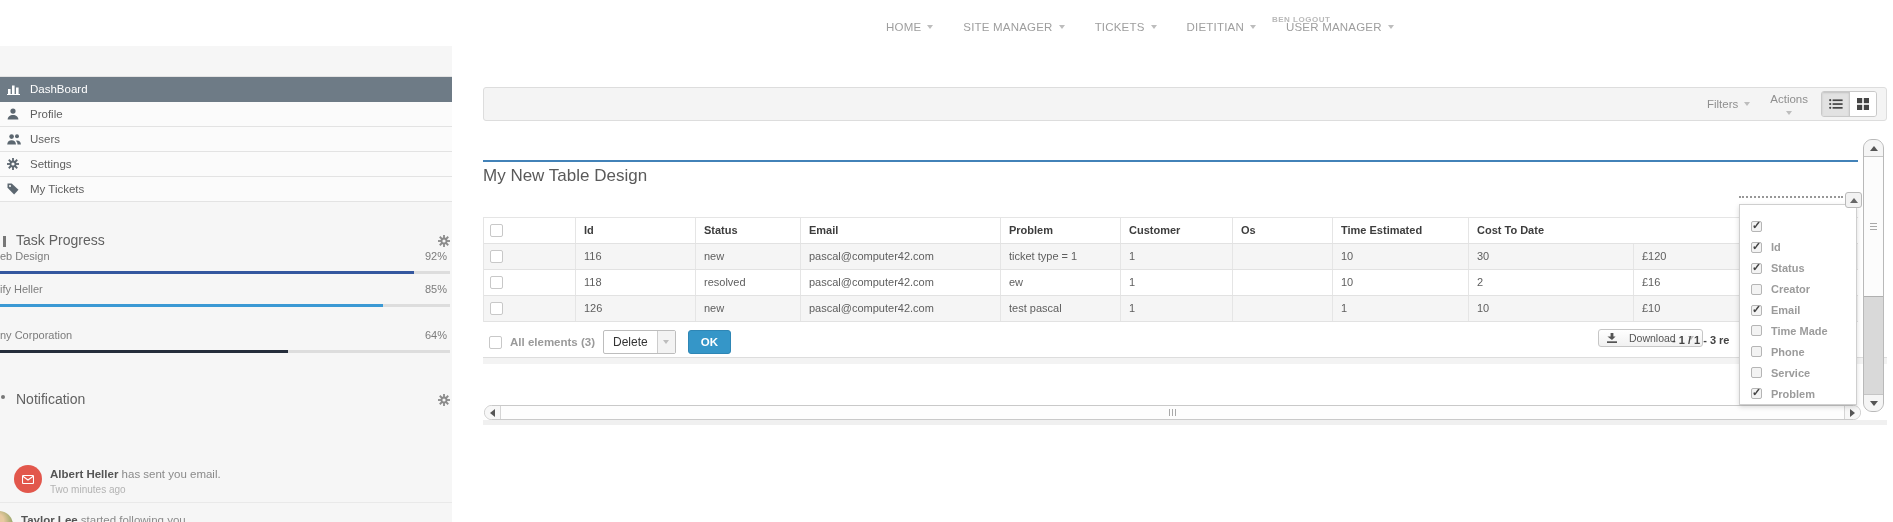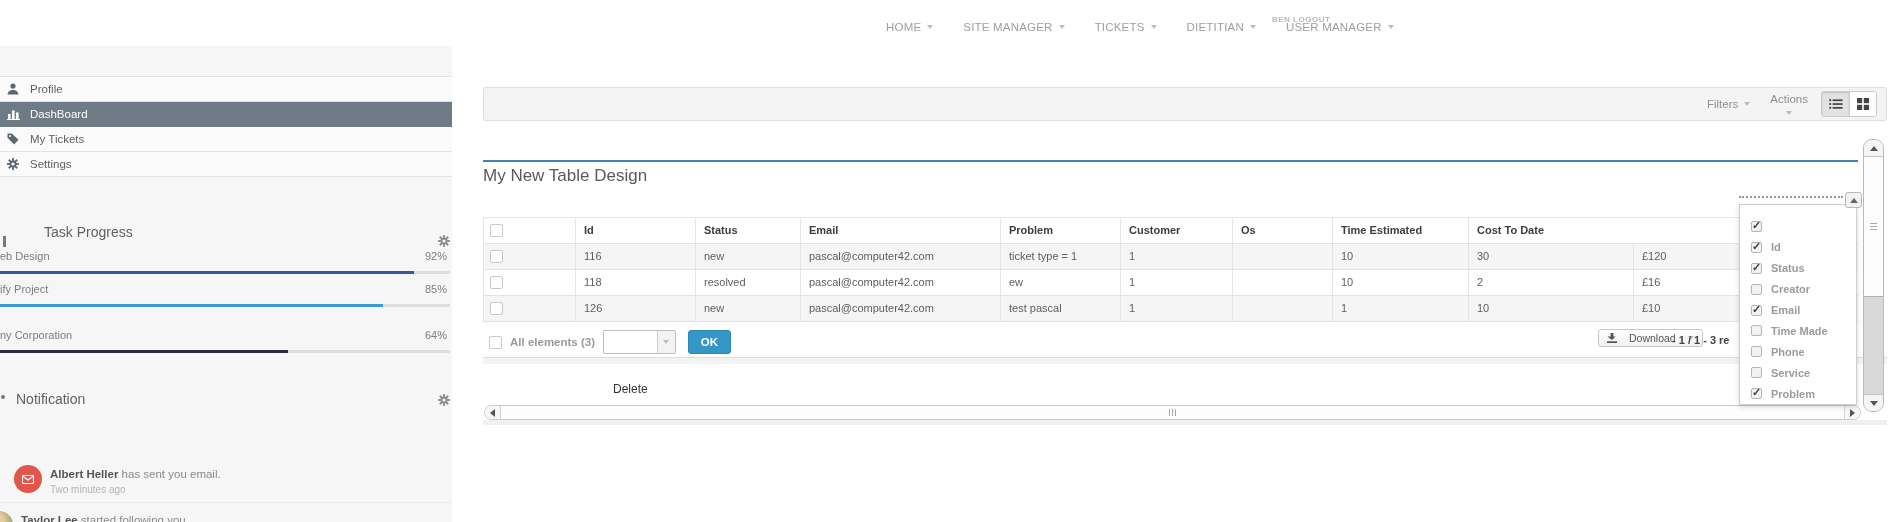--- a/index.html
+++ b/index.html
@@ -65,21 +65,21 @@
   .c0{width:92px;} .c1{width:120px;} .c2{width:105px;} .c3{width:200px;} .c4{width:120px;}
   .c5{width:112px;} .c6{width:100px;} .c7{width:136px;} .c8{width:165px;} .c9{flex:1;}
   .cb { width:13px; height:13px; background:#fff; border:1px solid #c8c8c8; border-radius:2px; cursor:pointer; flex:0 0 13px; }
   .td .cb { margin-left:-2px; }
 
   
   .tfoot { position:absolute; left:483px; top:326px; width:1375px; height:31px; }
   .tf-left { position:absolute; left:6px; top:4px; display:flex; align-items:center; gap:8px; }
   .tf-label { font-size:11.5px; font-weight:bold; color:#9a9a9a; }
   .sel { display:flex; border:1px solid #bdbdbd; border-radius:2px; background:#fff; height:24px; cursor:pointer; }
-  .sel-txt { padding:0 9px; font-size:12px; font-weight:normal; color:#333; line-height:22px;margin-top:47px; }
+  .sel-txt { padding:0 9px; font-size:12px; font-weight:normal; color:#333; line-height:22px; }
   .sel-car { width:18px; border-left:1px solid #ccc; background:#f3f3f3; display:flex; align-items:center; justify-content:center; }
   .okbtn { height:24px; padding:0 12px; background:#3596c8; color:#fff; font-size:11.5px; font-weight:bold; border:1px solid #2e86b5; border-radius:3px; line-height:22px; cursor:pointer; margin-left:4px; }
   .dlbtn { position:absolute; left:1115px; top:3px; height:18px; display:flex; align-items:center; gap:12px; padding:0 8px; border:1px solid #c6c6c6; border-radius:3px; background:linear-gradient(#fff,#f1f1f1); font-size:10.5px; color:#555; cursor:pointer; }
   .pager { position:absolute; left:1189px; top:8px; font-size:11px; font-weight:bold; color:#444; white-space:nowrap; }
 
   .bottom-strip { position:absolute; left:483px; top:357px; width:1404px; height:7px; background:#f3f3f3; border-top:1px solid #ddd; }
   .bottom-strip2 { position:absolute; left:483px; top:420px; width:1404px; height:5px; background:#f0f0f0; }
 
   
   .hscroll { position:absolute; left:484px; top:405px; width:1377px; height:15px; border:1px solid #c9c9c9; border-radius:8px; background:#fdfdfd; display:flex; }
@@ -133,68 +133,79 @@
       </div>
       <div class="nav-item">
         <span>USER MANAGER</span>
         <span class="caret-dn"></span>
       </div>
     </div>
 </div>
 
 <div class="sidebar">
   <div class="menu">
-      <div class="menu-item">
-        <span class="mi">
-          <svg viewBox="0 0 12 12" width="12" height="12" fill="currentColor">
-            <circle cx="6" cy="3.1" r="2.6"></circle>
-            <path d="M0.6 11.6 c0-3 2.4-4.7 5.4-4.7 s5.4 1.7 5.4 4.7 z"></path>
-          </svg>
-        </span>
-        <span>Profile</span>
-      </div>
       <div class="menu-item active">
         <span class="mi">
           <svg viewBox="0 0 14 12" width="14" height="12" fill="currentColor">
             <rect x="1" y="6" width="2.6" height="5"></rect>
             <rect x="5" y="2.5" width="2.6" height="8.5"></rect>
             <rect x="9" y="4.5" width="2.6" height="6.5"></rect>
             <rect x="0" y="11" width="13" height="1"></rect>
           </svg>
         </span>
         <span>DashBoard</span>
       </div>
       <div class="menu-item">
         <span class="mi">
-          <svg viewBox="0 0 13 12" width="13" height="12" fill="currentColor">
-            <path d="M0.5 0.5 h4.2 l6.8 6.3 -4.4 4.6 -6.6-6.6 z"></path>
-            <circle cx="3" cy="3" r="1" fill="#fbfbfb"></circle>
+          <svg viewBox="0 0 12 12" width="12" height="12" fill="currentColor">
+            <circle cx="6" cy="3.1" r="2.6"></circle>
+            <path d="M0.6 11.6 c0-3 2.4-4.7 5.4-4.7 s5.4 1.7 5.4 4.7 z"></path>
           </svg>
         </span>
-        <span>My Tickets</span>
+        <span>Profile</span>
+      </div>
+      <div class="menu-item">
+        <span class="mi">
+          <svg viewBox="0 0 14 12" width="14" height="12" fill="currentColor">
+            <circle cx="4.6" cy="3.6" r="2.3"></circle>
+            <circle cx="10" cy="3.3" r="2"></circle>
+            <path d="M0.2 11.4 c0-2.7 2-4.2 4.4-4.2 s4.4 1.5 4.4 4.2 z"></path>
+            <path d="M10 7.4 c2.2 0 3.9 1.3 3.9 4 h-3.4 c0-1.7-0.6-3-1.7-3.7 z"></path>
+          </svg>
+        </span>
+        <span>Users</span>
       </div>
       <div class="menu-item">
         <span class="mi">
           <svg viewBox="0 0 12 12" width="12" height="12">
             <g fill="currentColor">
               <rect x="5.1" y="0" width="1.8" height="12"></rect>
               <rect x="5.1" y="0" width="1.8" height="12" transform="rotate(45 6 6)"></rect>
               <rect x="5.1" y="0" width="1.8" height="12" transform="rotate(90 6 6)"></rect>
               <rect x="5.1" y="0" width="1.8" height="12" transform="rotate(135 6 6)"></rect>
               <circle cx="6" cy="6" r="3.4"></circle>
             </g>
             <circle cx="6" cy="6" r="1.6" fill="#fbfbfb"></circle>
           </svg>
         </span>
         <span>Settings</span>
       </div>
+      <div class="menu-item">
+        <span class="mi">
+          <svg viewBox="0 0 13 12" width="13" height="12" fill="currentColor">
+            <path d="M0.5 0.5 h4.2 l6.8 6.3 -4.4 4.6 -6.6-6.6 z"></path>
+            <circle cx="3" cy="3" r="1" fill="#fbfbfb"></circle>
+          </svg>
+        </span>
+        <span>My Tickets</span>
+      </div>
     </div>
 
   <div class="w-sliver" style="left:3px; top:190px; width:3px; height:11px;"></div>
-  <div class="w-title" style="top:178px;margin-left:28px;">Task Progress</div>
+  <div class="w-title" style="top:186px;">Task Progress</div>
   <div class="w-gear" style="top:189px;">
     <svg viewBox="0 0 12 12" width="12" height="12">
         <g fill="currentColor">
           <rect x="5.1" y="0" width="1.8" height="12"></rect>
           <rect x="5.1" y="0" width="1.8" height="12" transform="rotate(45 6 6)"></rect>
           <rect x="5.1" y="0" width="1.8" height="12" transform="rotate(90 6 6)"></rect>
           <rect x="5.1" y="0" width="1.8" height="12" transform="rotate(135 6 6)"></rect>
           <circle cx="6" cy="6" r="3.4"></circle>
         </g>
         <circle cx="6" cy="6" r="1.6" fill="#f6f6f6"></circle>
@@ -202,21 +213,21 @@
   </div>
   <div id="tp-items">
       <div class="tp-item" style="top: 204px;">
         <div class="tp-label">eb Design</div>
         <div class="tp-pct">92%</div>
         <div class="tp-track">
           <div class="tp-fill" style="width: 92%; background: rgb(52, 87, 159);"></div>
         </div>
       </div>
       <div class="tp-item" style="top: 237px;">
-        <div class="tp-label">ify Project</div>
+        <div class="tp-label">ify Heller</div>
         <div class="tp-pct">85%</div>
         <div class="tp-track">
           <div class="tp-fill" style="width: 85%; background: rgb(59, 153, 212);"></div>
         </div>
       </div>
       <div class="tp-item" style="top: 271px; margin-top: 12px;">
         <div class="tp-label">ny Corporation</div>
         <div class="tp-pct">64%</div>
         <div class="tp-track">
           <div class="tp-fill" style="width: 64%; background: rgb(37, 45, 59);"></div>

